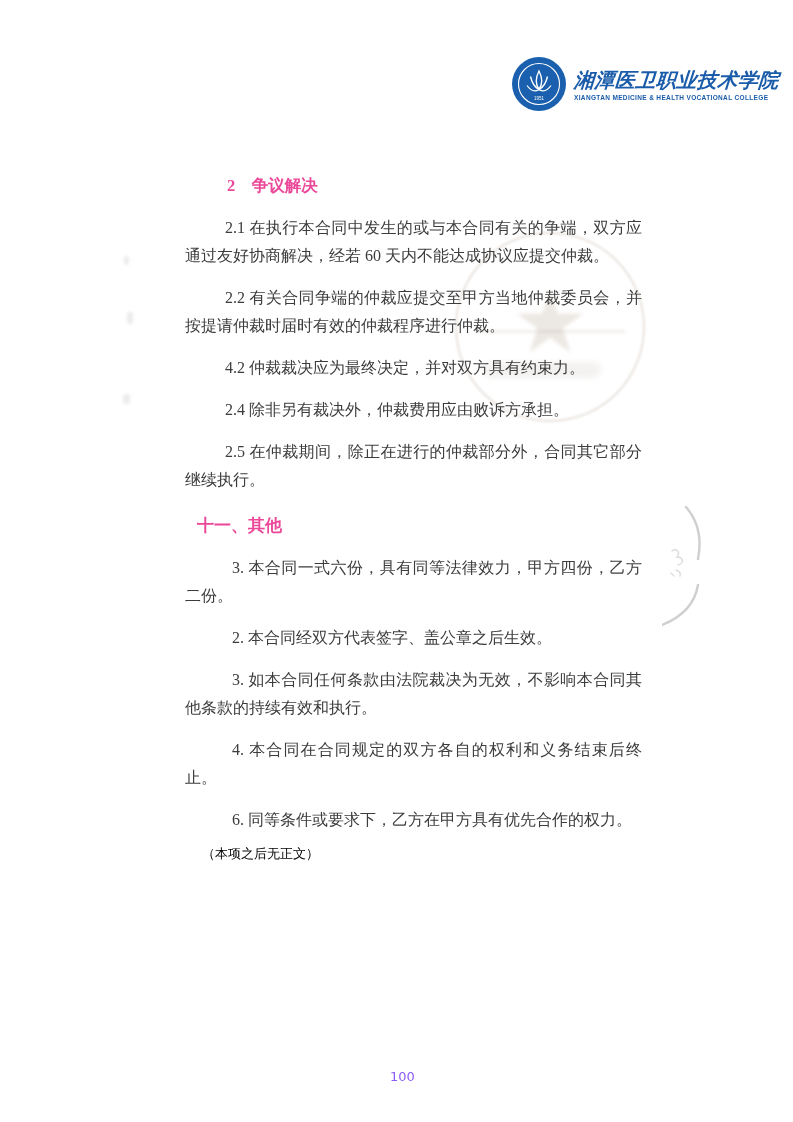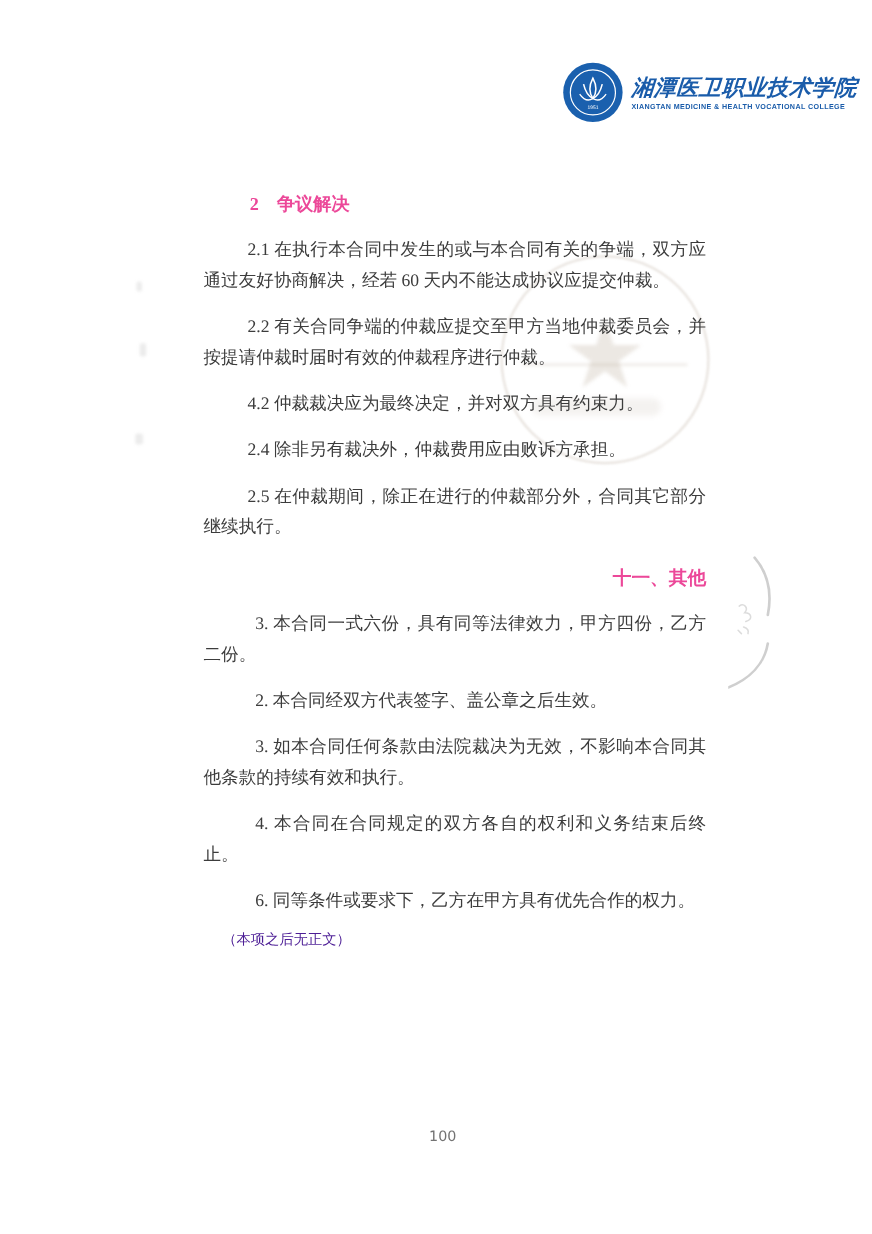--- a/index.html
+++ b/index.html
@@ -86,34 +86,34 @@
     line-height: 28px;
   }
   .sec-heading {
     font-size: 16.5px;
     font-weight: bold;
     color: #ec4899;
     margin: 0;
     line-height: 28px;
   }
   .sec-heading.dispute { padding-left: 42px; }
-  .sec-heading.others  { padding-left: 12px; margin-top: 18px; font-size: 17px; text-align: right; }
+  .sec-heading.others  { padding-left: 12px; margin-top: 18px; font-size: 17px; }
   p.clause, p.item {
     margin: 14px 0 0 0;
     text-indent: 40px;
     text-align: justify;
     line-height: 28px;
   }
   p.clause.first { }
   p.item { text-indent: 47px; }
   p.note {
     margin: 8px 0 0 0;
     padding-left: 17px;
     font-size: 13px;
-    color: #4c1d95;
+    color: #000000;
     line-height: 24px;
   }
   .doc-pageno {
     margin-top: 2px;
     text-align: center;
     font-size: 11px;
     font-weight: bold;
     color: #333333;
     letter-spacing: 1px;
   }
@@ -131,25 +131,25 @@
     filter: blur(1.5px);
     border-radius: 2px;
   }
   .smudge.s1 { left: 124px; top: 256px; width: 5px; height: 9px; }
   .smudge.s2 { left: 127px; top: 312px; width: 6px; height: 12px; }
   .smudge.s3 { left: 123px; top: 394px; width: 7px; height: 10px; }
 
   
   .pdf-pageno {
     position: absolute;
-    left: 0; right: 0; top: 1026px;
+    left: 0; right: 0; top: 1069px;
     text-align: center;
     font-family: "DejaVu Sans", "Liberation Sans", sans-serif;
     font-size: 13px;
-    color: #737373;
+    color: #8b5cf6;
     margin-left: 12px;
   }
 </style>
 </head>
 <body>
 
 <div class="page">
 
   <header class="brand">
     <svg class="emblem" viewBox="0 0 56 56">

